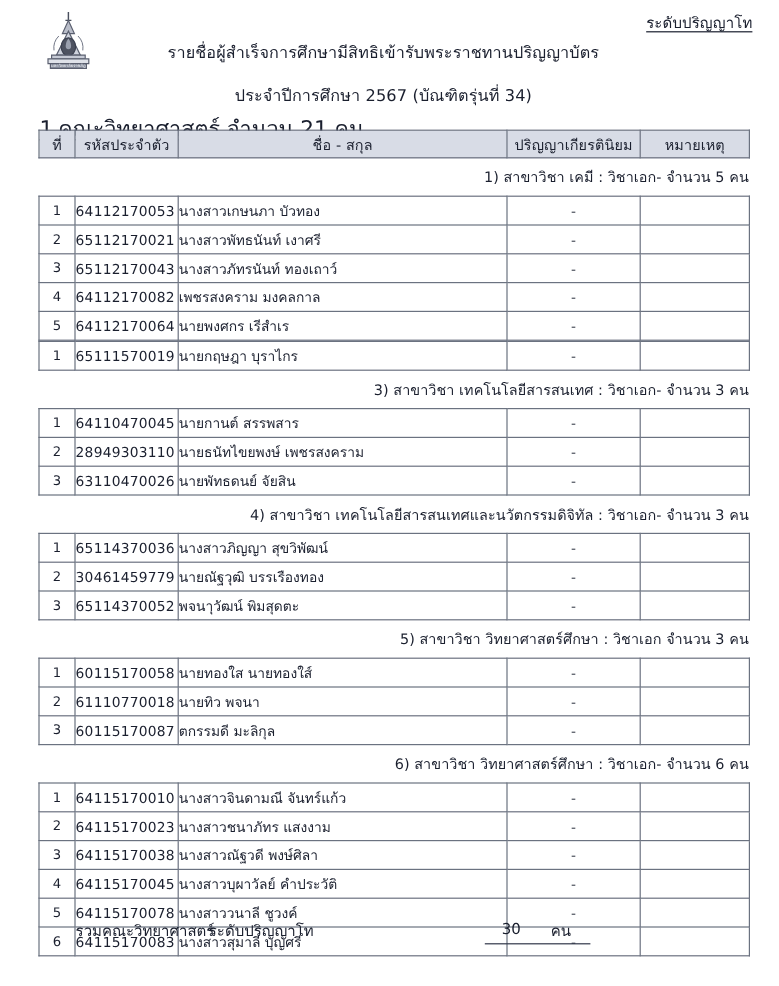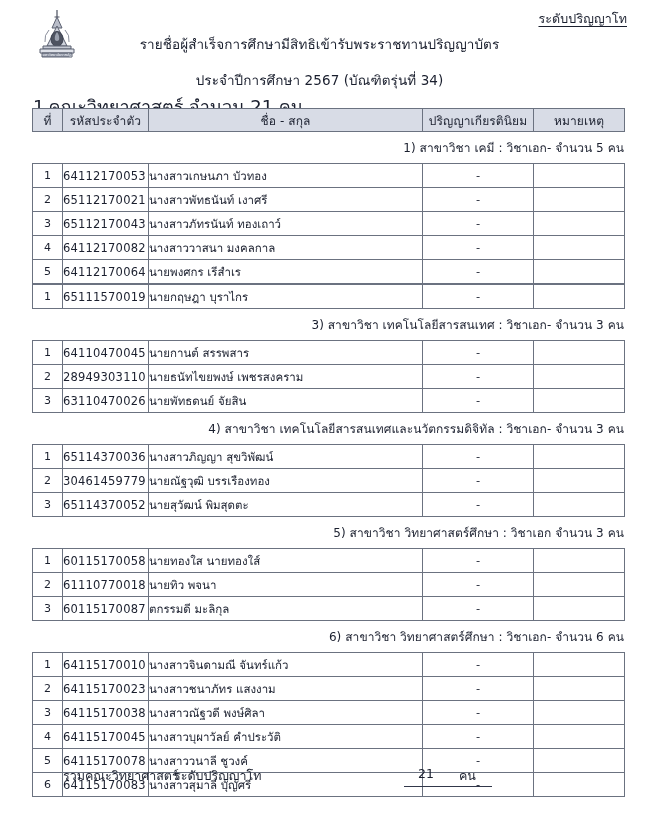--- a/index.html
+++ b/index.html
@@ -260,21 +260,21 @@
             <tr>
               <td class="no">3</td>
               <td class="code">65112170043</td>
               <td class="name">นางสาวภัทรนันท์  ทองเถาว์</td>
               <td class="hon">-</td>
               <td class="rem"></td>
             </tr>
             <tr>
               <td class="no">4</td>
               <td class="code">64112170082</td>
-              <td class="name">นางสาววาสนา  มงคลกาล</td>
+              <td class="name">เพชรสงคราม  มงคลกาล</td>
               <td class="hon">-</td>
               <td class="rem"></td>
             </tr>
             <tr>
               <td class="no">5</td>
               <td class="code">64112170064</td>
               <td class="name">นายพงศกร  เรีสำเร</td>
               <td class="hon">-</td>
               <td class="rem"></td>
             </tr>
@@ -351,21 +351,21 @@
             <tr>
               <td class="no">2</td>
               <td class="code">30461459779</td>
               <td class="name">นายณัฐวุฒิ  บรรเรืองทอง</td>
               <td class="hon">-</td>
               <td class="rem"></td>
             </tr>
             <tr>
               <td class="no">3</td>
               <td class="code">65114370052</td>
-              <td class="name">นายสุวัฒน์  พิมสุดตะ</td>
+              <td class="name">พจนาุวัฒน์  พิมสุดตะ</td>
               <td class="hon">-</td>
               <td class="rem"></td>
             </tr>
           </tbody>
         </table>
         <div class="section-head">5) สาขาวิชา วิทยาศาสตร์ศึกษา : วิชาเอก   จำนวน 3 คน</div>
         <table class="grid">
           <colgroup>
             <col class="c-no">
             <col class="c-code">
@@ -452,19 +452,19 @@
           </tbody>
         </table>
       </div>
 
   </div>
 
   <div class="footer">
     <div class="footer-inner">
       <span class="f-faculty">รวมคณะวิทยาศาสตร์</span>
       <span class="f-degree">ระดับปริญญาโท</span>
-      <span class="f-count">21</span>
+      <span class="f-count">30</span>
       <span class="f-unit">คน</span>
       <span class="f-rule"></span>
     </div>
   </div>
 
 </div>
 
 </body></html>

